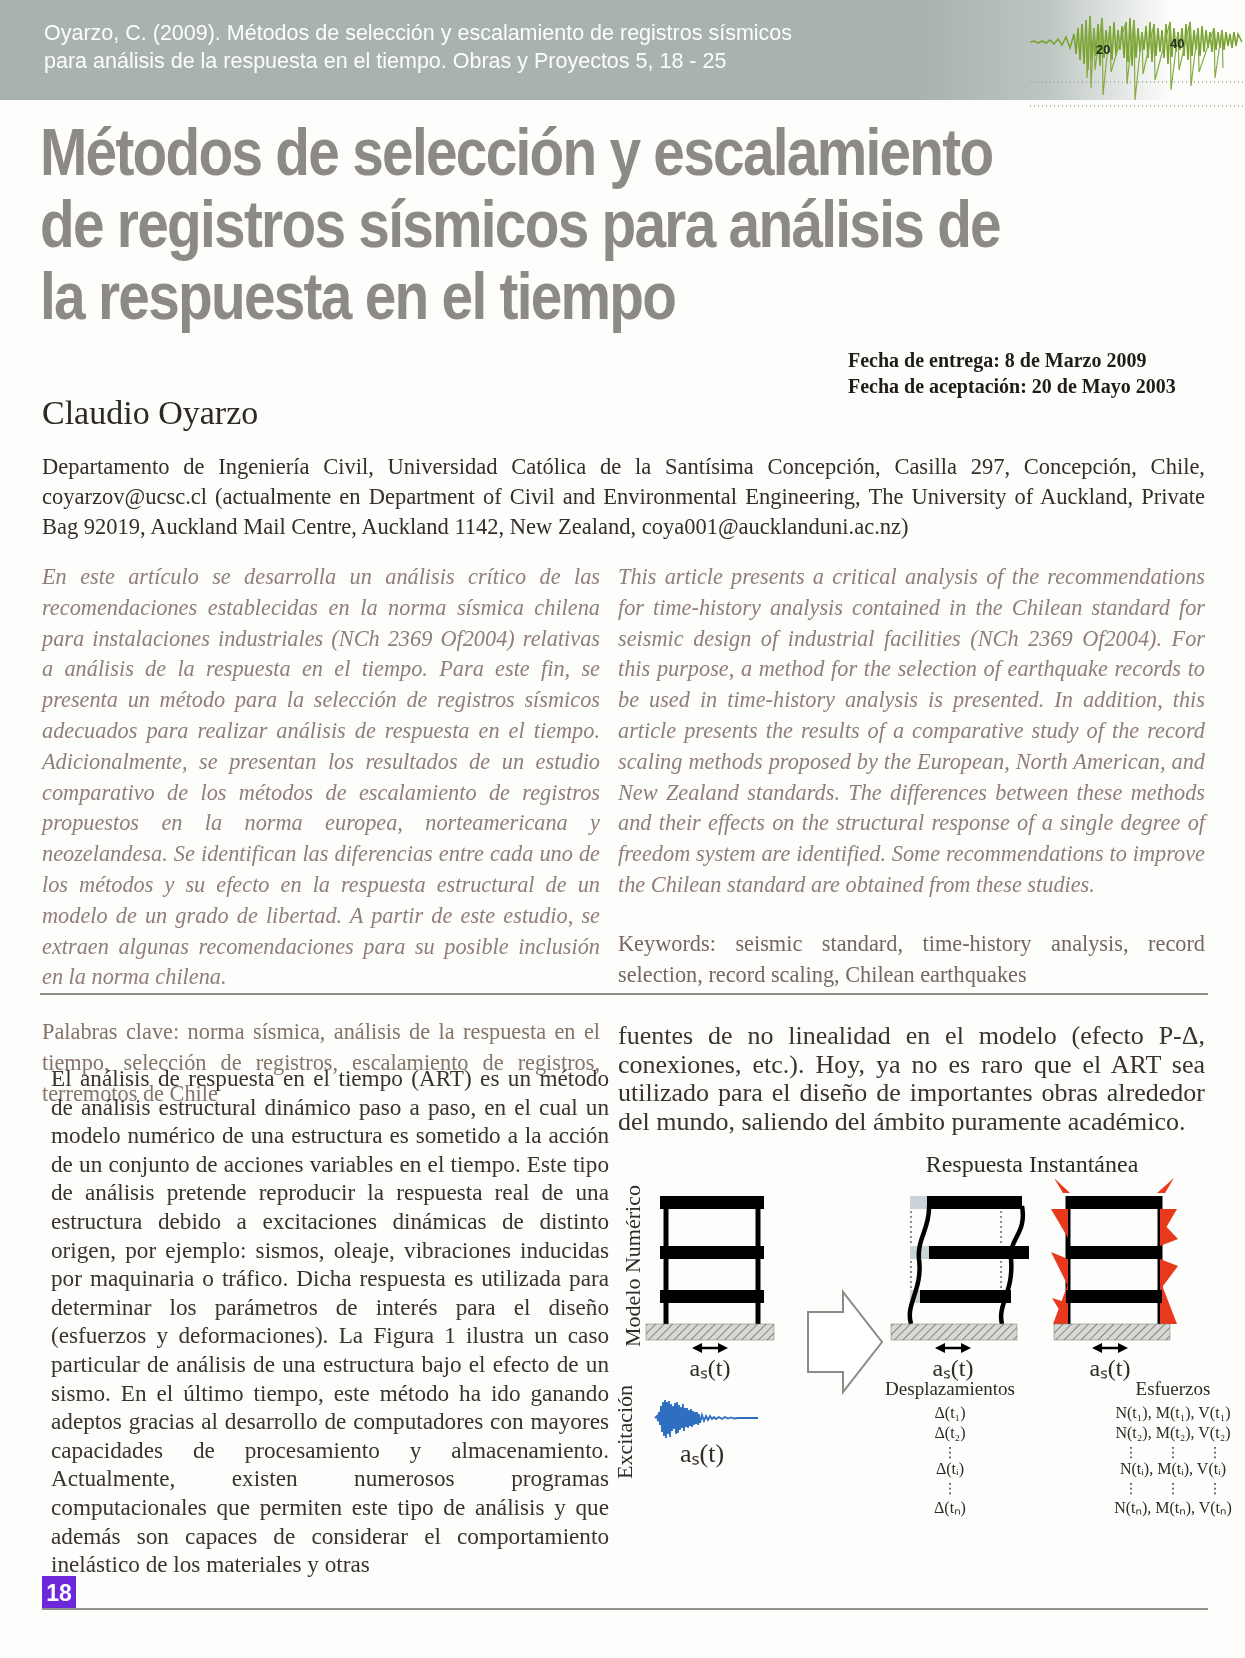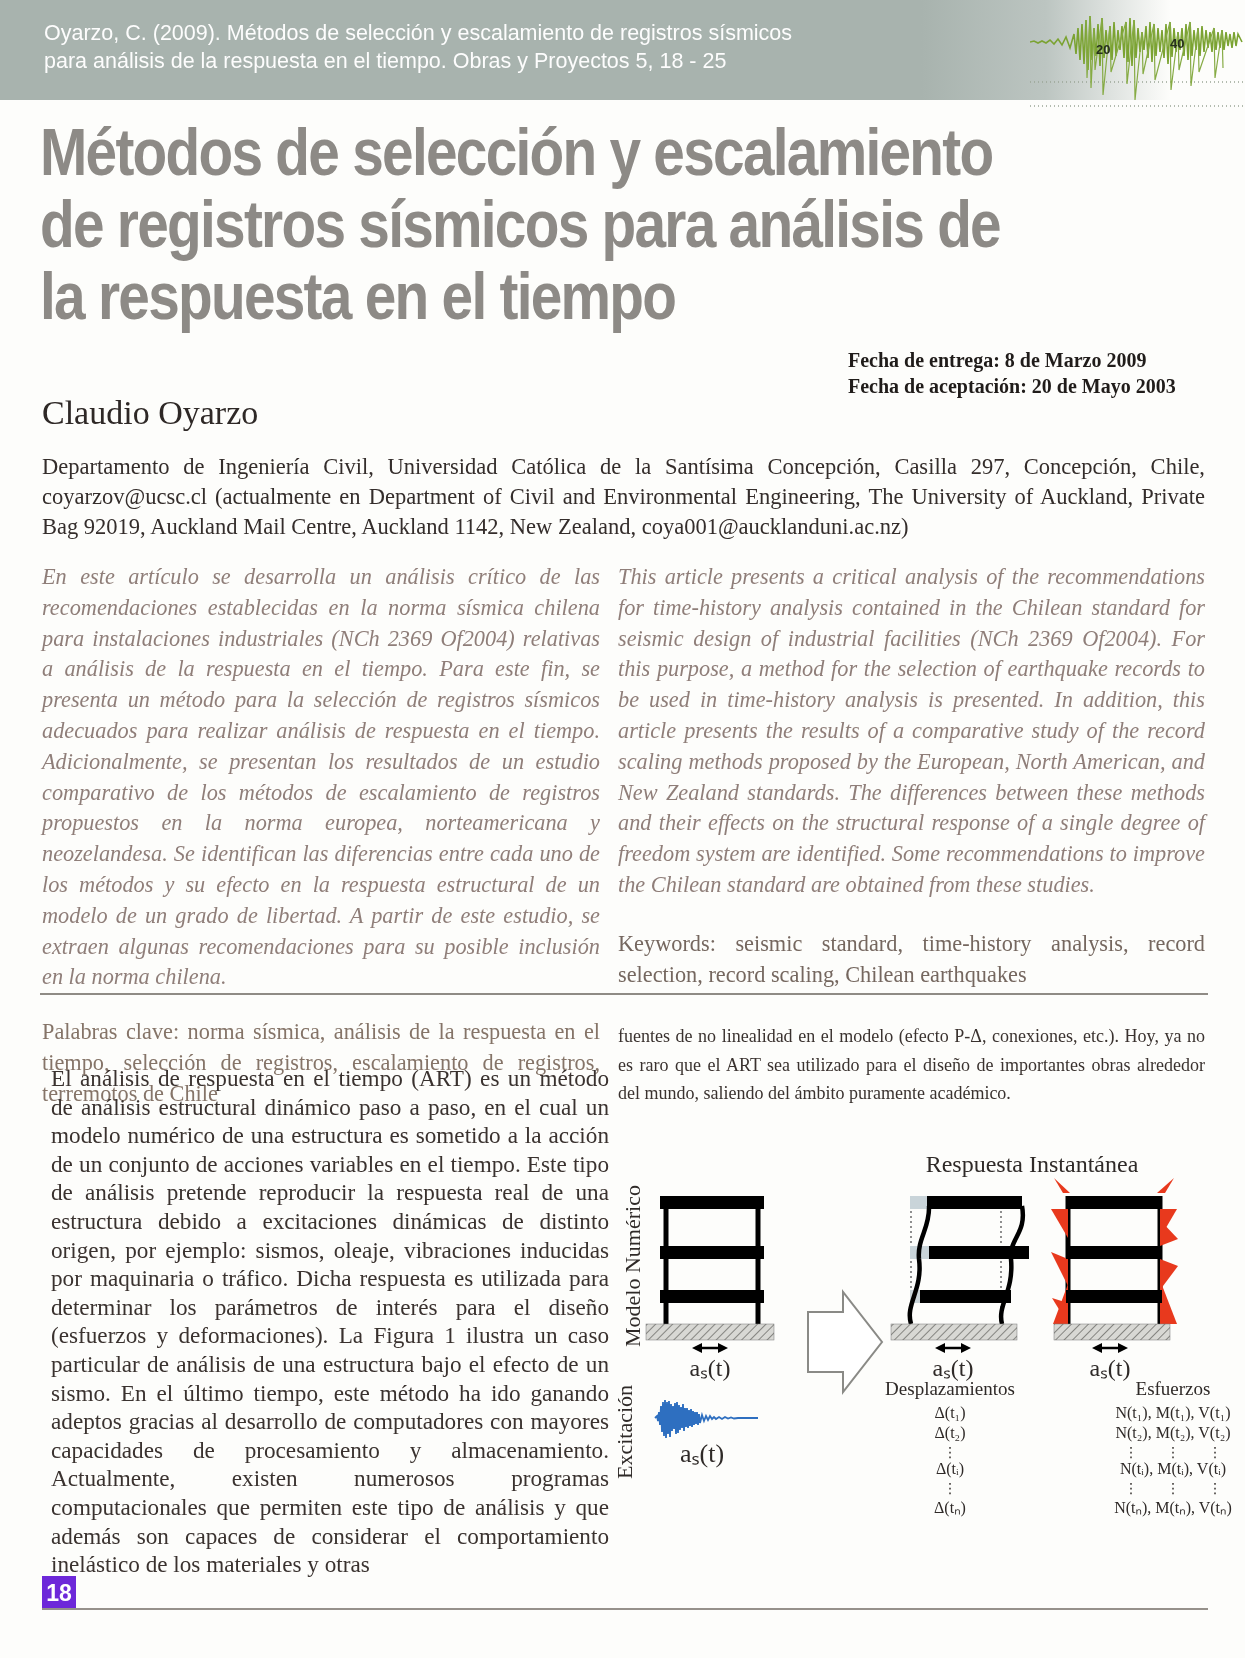--- a/index.html
+++ b/index.html
@@ -29,21 +29,21 @@
   .abs-en{top:562px;left:618px;width:587px;}
   .kw{font-style:normal;margin-top:24px;color:#857468;}
   .kw-en{color:#75675f;margin-top:28px;}
 
   .midrule{top:993px;left:40px;width:1168px;height:2px;background:#8f8b85;}
 
   .intro-h{top:1008px;left:42px;color:#7c736c;font-family:"Liberation Sans",sans-serif;
            font-weight:bold;font-size:37px;}
   .intro-h span{display:inline-block;transform:scaleX(0.82);transform-origin:left center;white-space:nowrap;}
   .col-left{top:1064px;left:42px;width:558px;font-size:23.2px;line-height:28.6px;text-align:justify;margin-left:9px;}
-  .col-right{top:1022px;left:618px;width:587px;font-size:18px;line-height:28.6px;text-align:justify;}
+  .col-right{top:1022px;left:618px;width:587px;font-size:26px;line-height:28.6px;text-align:justify;}
 
   
   .fig-col{text-align:center;color:#2f2a28;}
   .fig-col .hdr{font-size:19px;height:26px;}
   .fig-row{font-size:16px;height:20px;white-space:pre;}
   .fig-row.dots{height:16px;font-size:14px;}
   .disp-col{top:1378px;left:862px;width:176px;}
   .esf-col{top:1378px;left:1084px;width:178px;}
 
   .fig-caption{top:1514px;left:618px;width:588px;font-size:22.5px;line-height:30px;color:#6b605a;}

